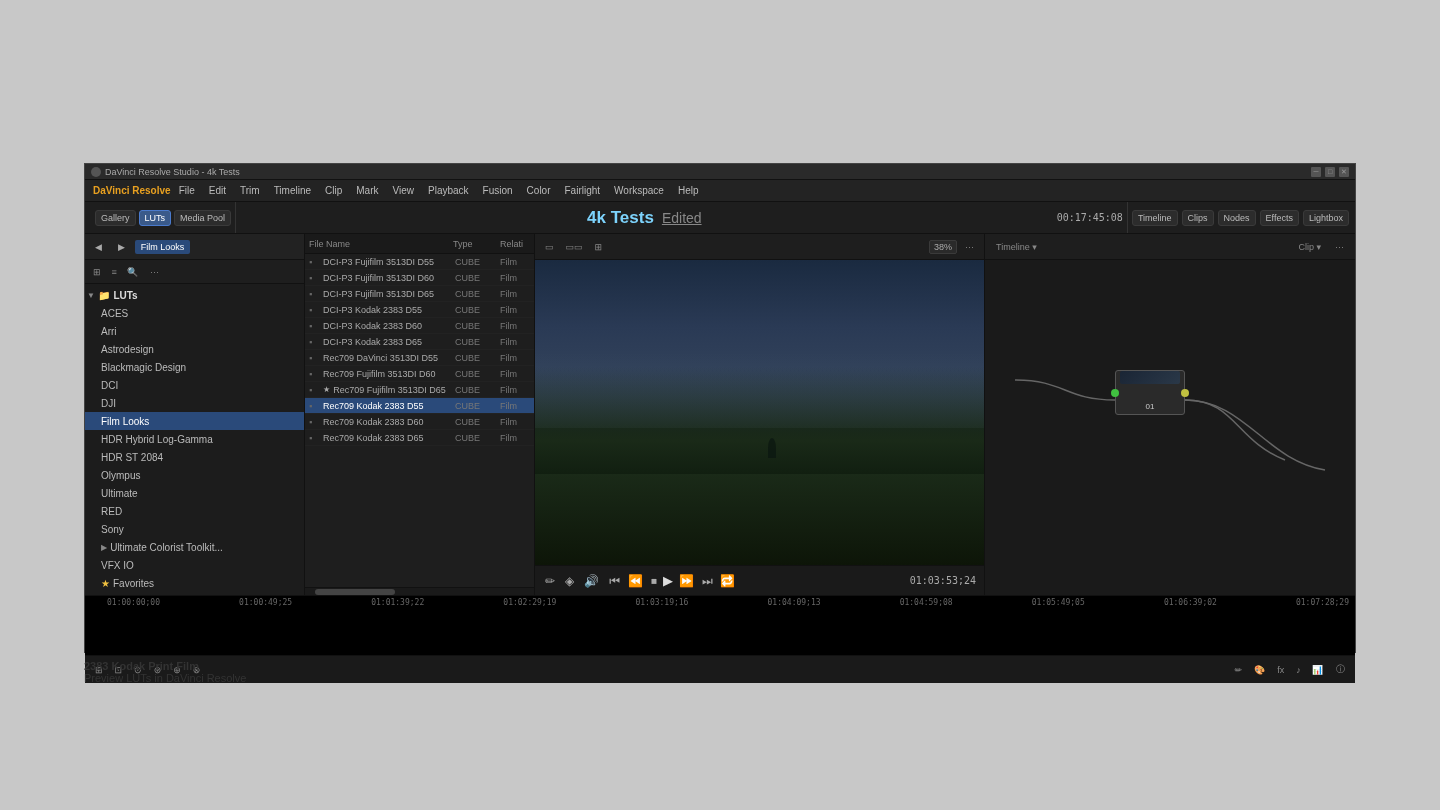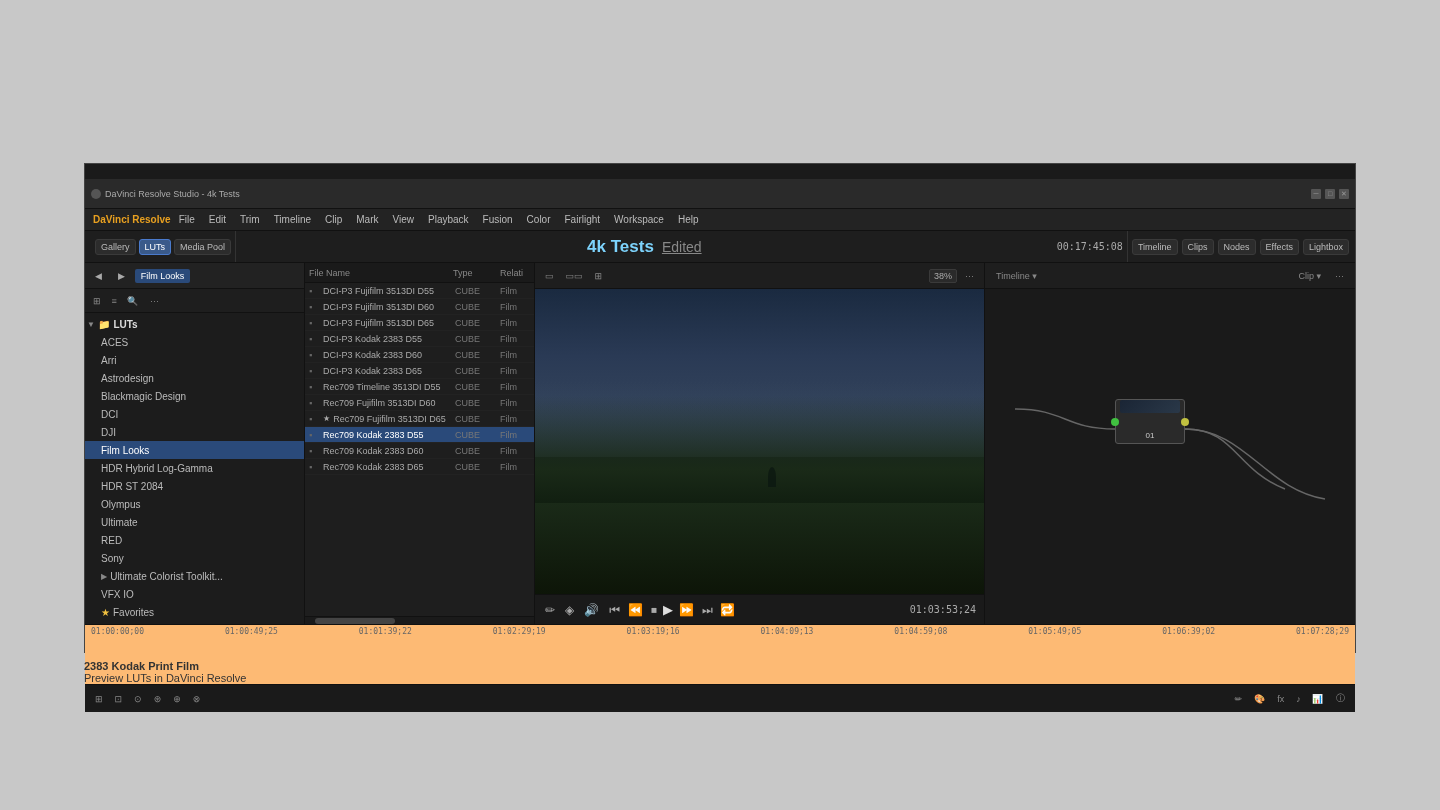--- a/index.html
+++ b/index.html
@@ -18,27 +18,26 @@
       left: 84px;
       top: 163px;
       width: 1272px;
       height: 490px;
       background: #1a1a1a;
       border: 1px solid #444;
     }
 
     
     .title-bar {
-      height: 30px;
+      height: 16px;
       background: #2a2a2a;
       display: flex;
       align-items: center;
       padding: 0 6px;
       border-bottom: 1px solid #111;
-      margin-top: 15px;
     }
     .title-bar-icon {
       width: 10px; height: 10px;
       background: #555;
       border-radius: 50%;
       margin-right: 4px;
     }
     .title-bar-text {
       font-size: 9px;
       color: #aaa;
@@ -688,21 +687,21 @@
           <span class="row-rel">Film</span>
         </div>
         <div class="content-row">
           <span class="row-icon">▪</span>
           <span class="row-name">DCI-P3 Kodak 2383 D65</span>
           <span class="row-type">CUBE</span>
           <span class="row-rel">Film</span>
         </div>
         <div class="content-row">
           <span class="row-icon">▪</span>
-          <span class="row-name">Rec709 Timeline 3513DI D55</span>
+          <span class="row-name">Rec709 DaVinci 3513DI D55</span>
           <span class="row-type">CUBE</span>
           <span class="row-rel">Film</span>
         </div>
         <div class="content-row">
           <span class="row-icon">▪</span>
           <span class="row-name">Rec709 Fujifilm 3513DI D60</span>
           <span class="row-type">CUBE</span>
           <span class="row-rel">Film</span>
         </div>
         <div class="content-row">
@@ -792,21 +791,21 @@
           <span class="node-label">01</span>
 
           <div class="node-connector node-conn-green" style="left:-5px;top:50%;transform:translateY(-50%);"></div>
           <div class="node-connector node-conn-yellow" style="right:-5px;top:50%;transform:translateY(-50%);"></div>
         </div>
       </div>
     </div>
 
   </div>
 
-  <div style="height: 60px; background: #fdba74; border-top: 1px solid #111; position: relative;">
+  <div style="height: 60px; background: #000000; border-top: 1px solid #111; position: relative; padding-left: 16px;">
     <div class="timeline-timecodes">
       <span>01:00:00;00</span>
       <span>01:00:49;25</span>
       <span>01:01:39;22</span>
       <span>01:02:29;19</span>
       <span>01:03:19;16</span>
       <span>01:04:09;13</span>
       <span>01:04:59;08</span>
       <span>01:05:49;05</span>
       <span>01:06:39;02</span>

